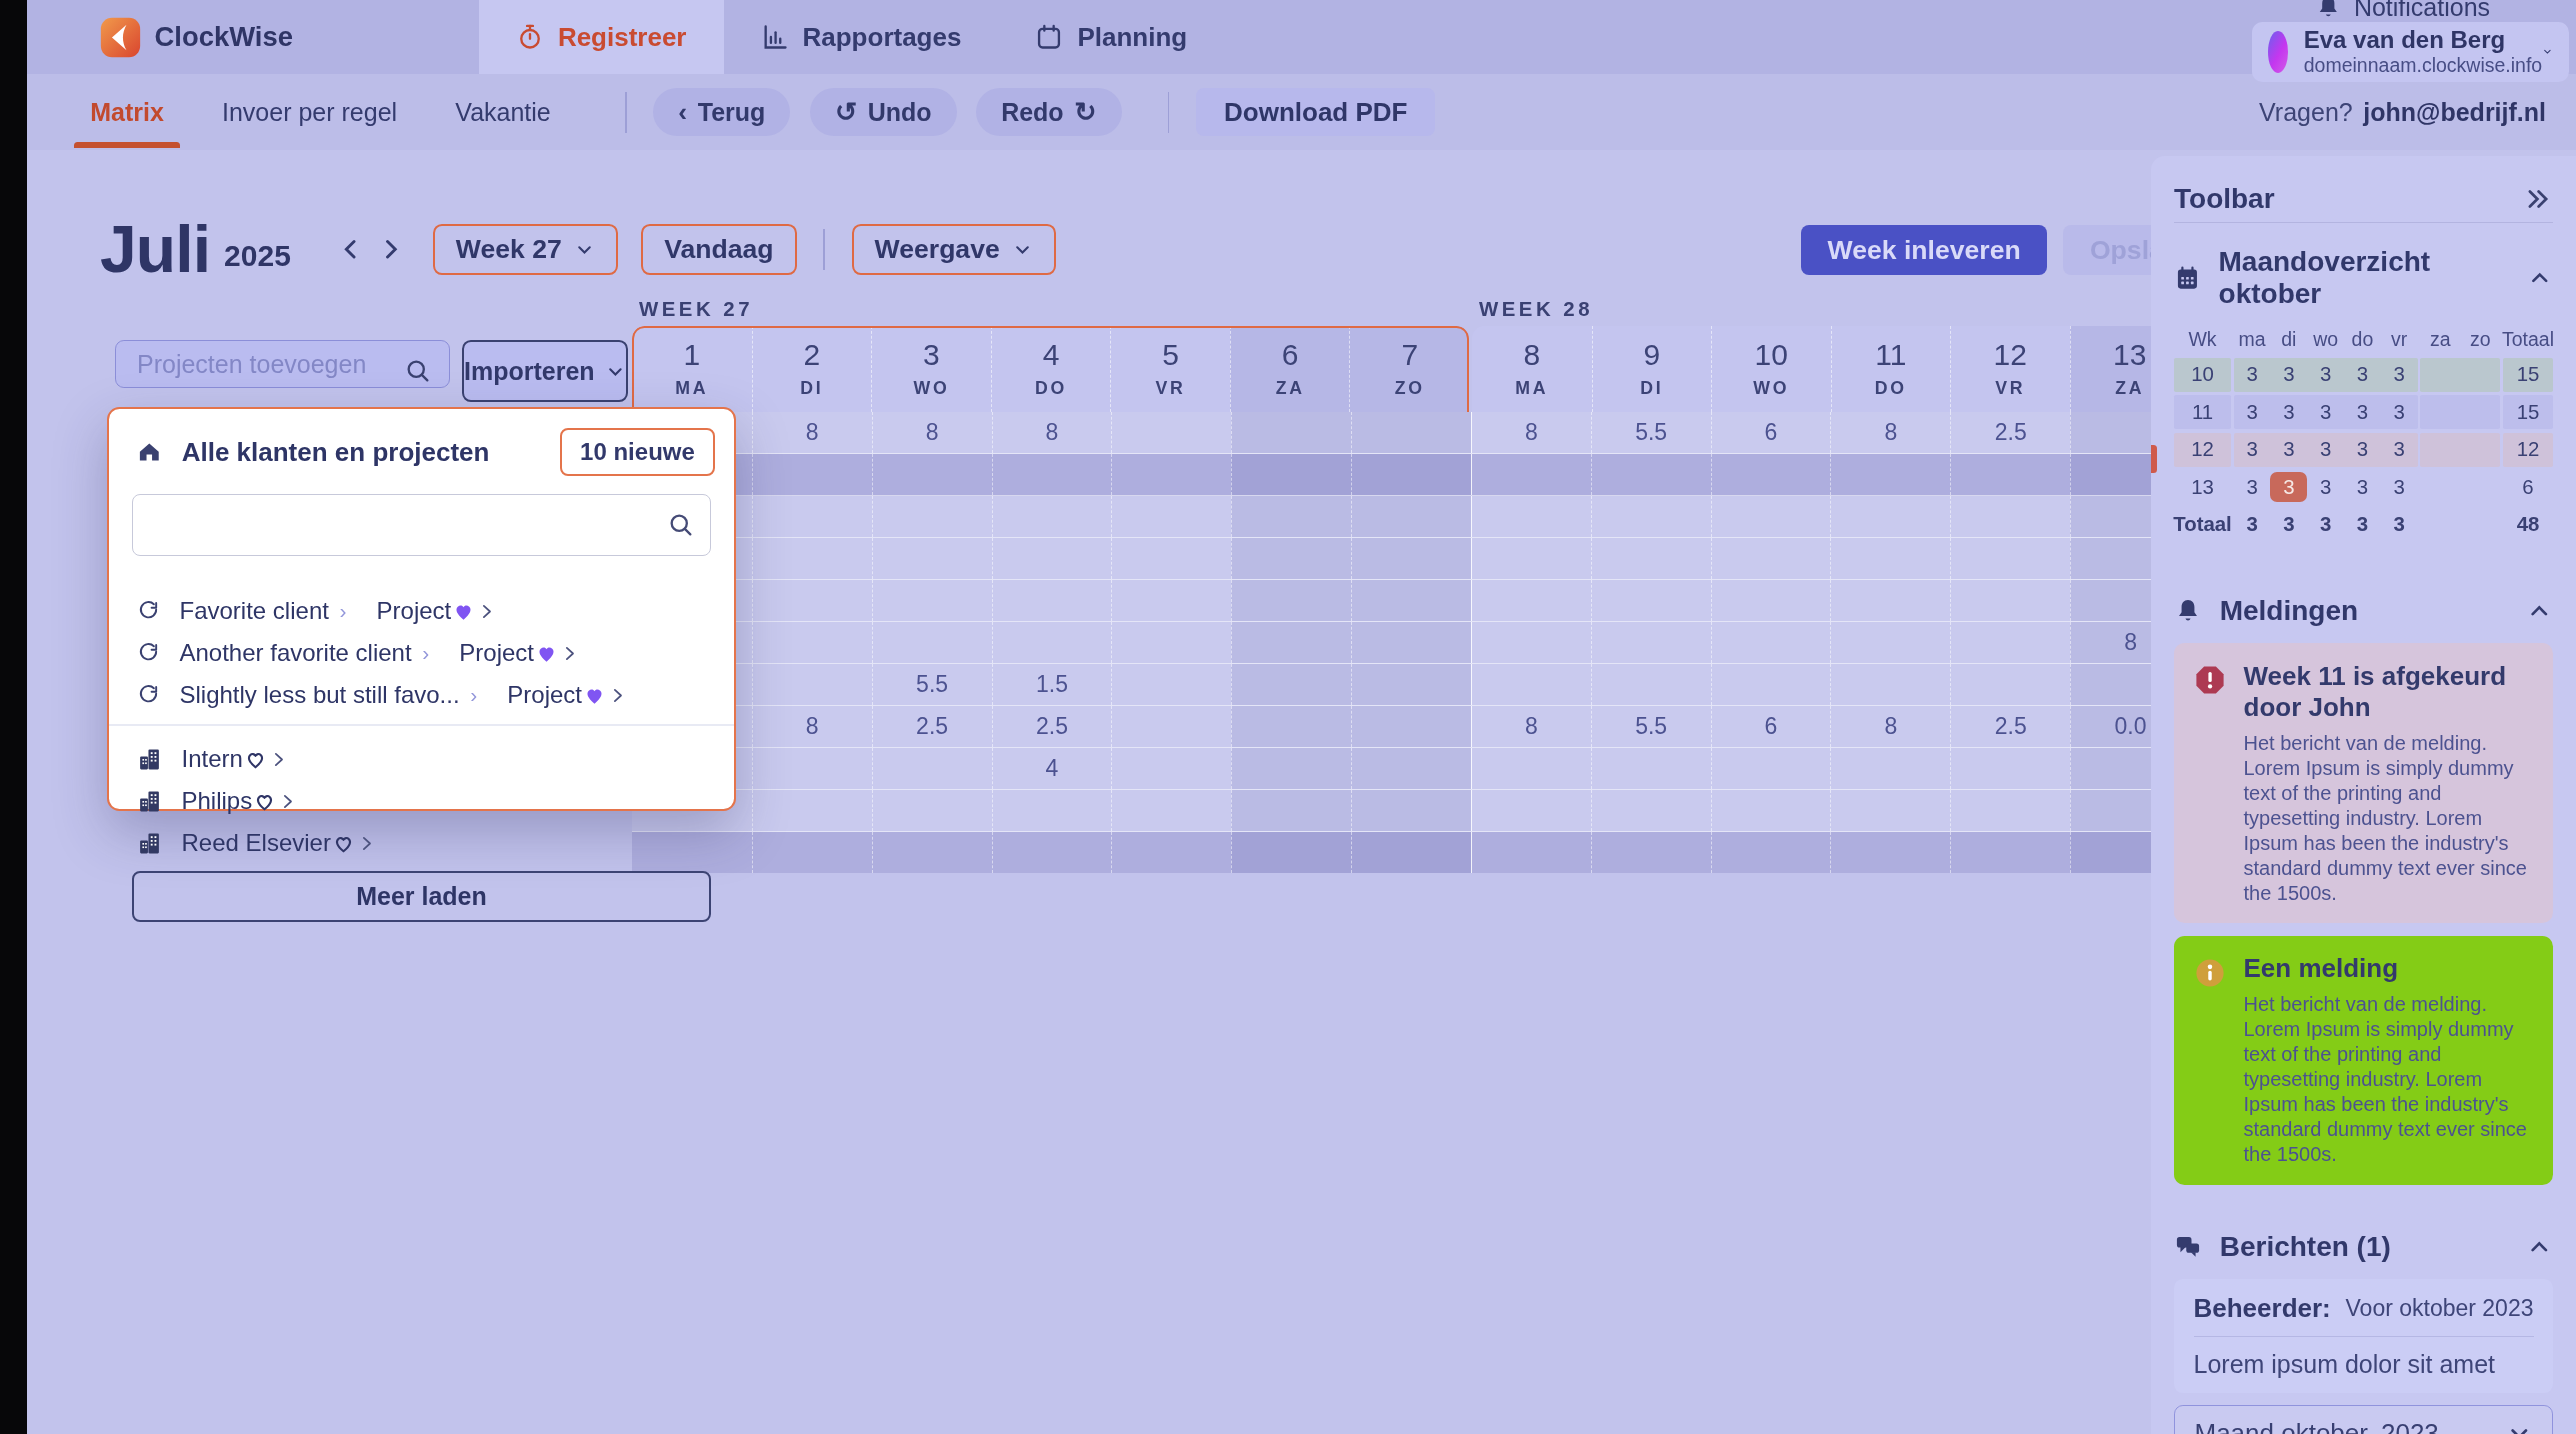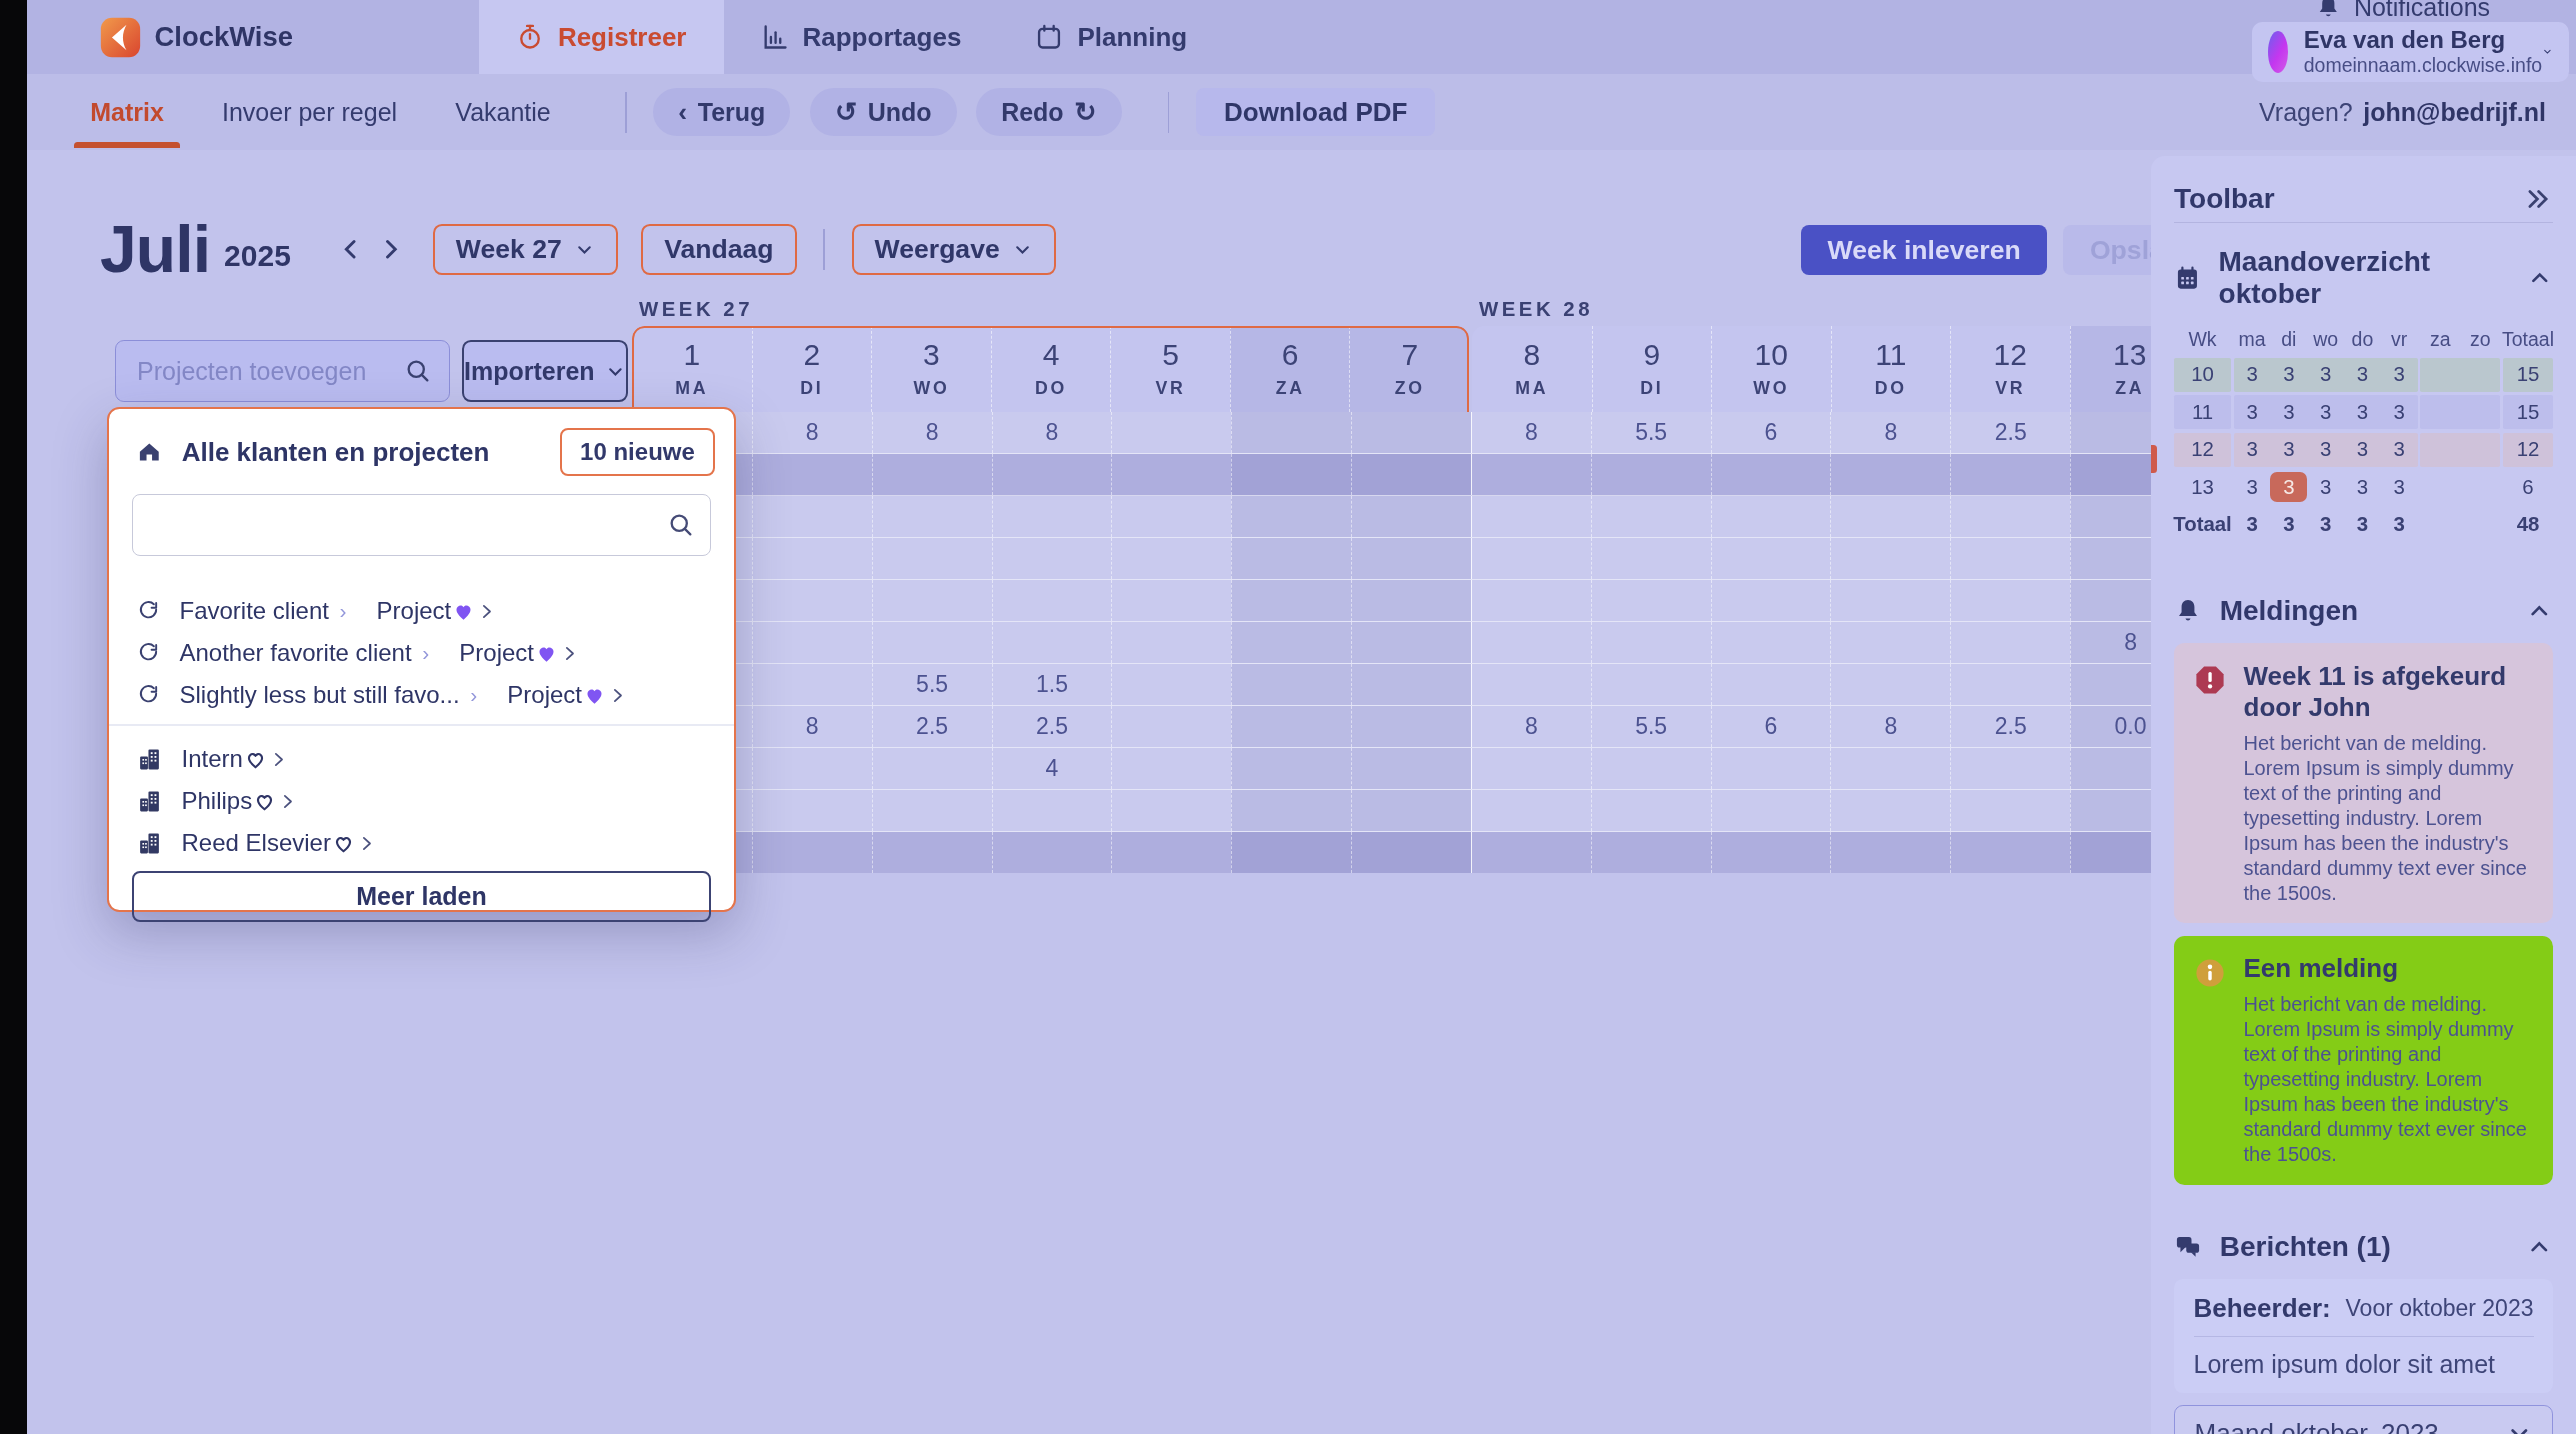--- a/index.html
+++ b/index.html
@@ -68,27 +68,27 @@
   .grow{display:flex;height:42px;border-bottom:0.9px solid rgba(255,255,255,.5);}
   .grow.light{background:rgba(255,255,255,.13);}
   .grow.dark{background:rgba(82,85,158,.18);}
   .gcell{width:120px;display:flex;align-items:center;justify-content:center;border-left:0.9px dashed rgba(255,255,255,.5);cursor:cell;}
   .gcell.first{border-left:none;}
   .gcell.wb{border-left:1.8px solid rgba(255,255,255,.85);}
   .gcell.we{background:rgba(79,82,155,.12);}
   .gval{font-size:23px;color:var(--navy-soft);}
 
   
-  .picker-input{position:absolute;left:115px;top:340px;width:335px;height:62px;z-index:6;}
+  .picker-input{position:absolute;left:115px;top:340px;width:335px;height:48px;z-index:6;}
   .picker-input input{width:100%;height:100%;background:#babcf0;border:1.8px solid #8b8ed8;border-radius:8.9px;padding:0 62px 0 21px;font-size:25px;color:#32396b;font-family:"Liberation Sans",sans-serif;outline:none;}
   .picker-input input::placeholder{color:#8387c6;}
   .picker-input .sic{position:absolute;right:17.7px;top:17px;}
   .btn-import{position:absolute;left:462px;top:340px;width:166px;height:62px;background:#babcf0;border:2.7px solid #3a4170;border-radius:8.9px;display:flex;align-items:center;justify-content:center;gap:10.6px;font-size:25px;font-weight:700;color:#32396b;cursor:pointer;z-index:6;}
 
-  .panel{position:absolute;left:107px;top:407px;width:629px;height:505px;background:#ffffff;border:2.7px solid #e4744b;border-radius:12.4px;box-shadow:0 21px 53px rgba(40,40,90,.28);z-index:30;}
+  .panel{position:absolute;left:107px;top:407px;width:629px;height:404px;background:#ffffff;border:2.7px solid #e4744b;border-radius:12.4px;box-shadow:0 21px 53px rgba(40,40,90,.28);z-index:30;}
   .p-head{position:absolute;top:17.7px;left:26.6px;right:19.5px;height:51px;display:flex;align-items:center;}
   .p-title{margin-left:19.5px;font-size:26px;font-weight:600;color:#2e3566;}
   .p-badge{margin-left:auto;height:48px;border:2.7px solid #e4744b;border-radius:8px;display:flex;align-items:center;padding:0 17.7px;font-size:24px;font-weight:600;color:#32396b;}
   .p-search{position:absolute;top:85px;left:23px;right:23px;height:62px;}
   .p-search input{width:100%;height:100%;border:1.8px solid #c7c9da;border-radius:8px;padding:0 58px 0 17.7px;font-size:24px;color:#2e3566;outline:none;background:#fff;font-family:"Liberation Sans",sans-serif;}
   .p-search .sic{position:absolute;right:16px;top:17px;}
   .p-list{position:absolute;left:0;right:0;}
   #fav-list{top:181px;}
   #client-list{top:329px;}
   .p-row{height:42px;display:flex;align-items:center;padding:0 21px 0 28px;cursor:pointer;}

